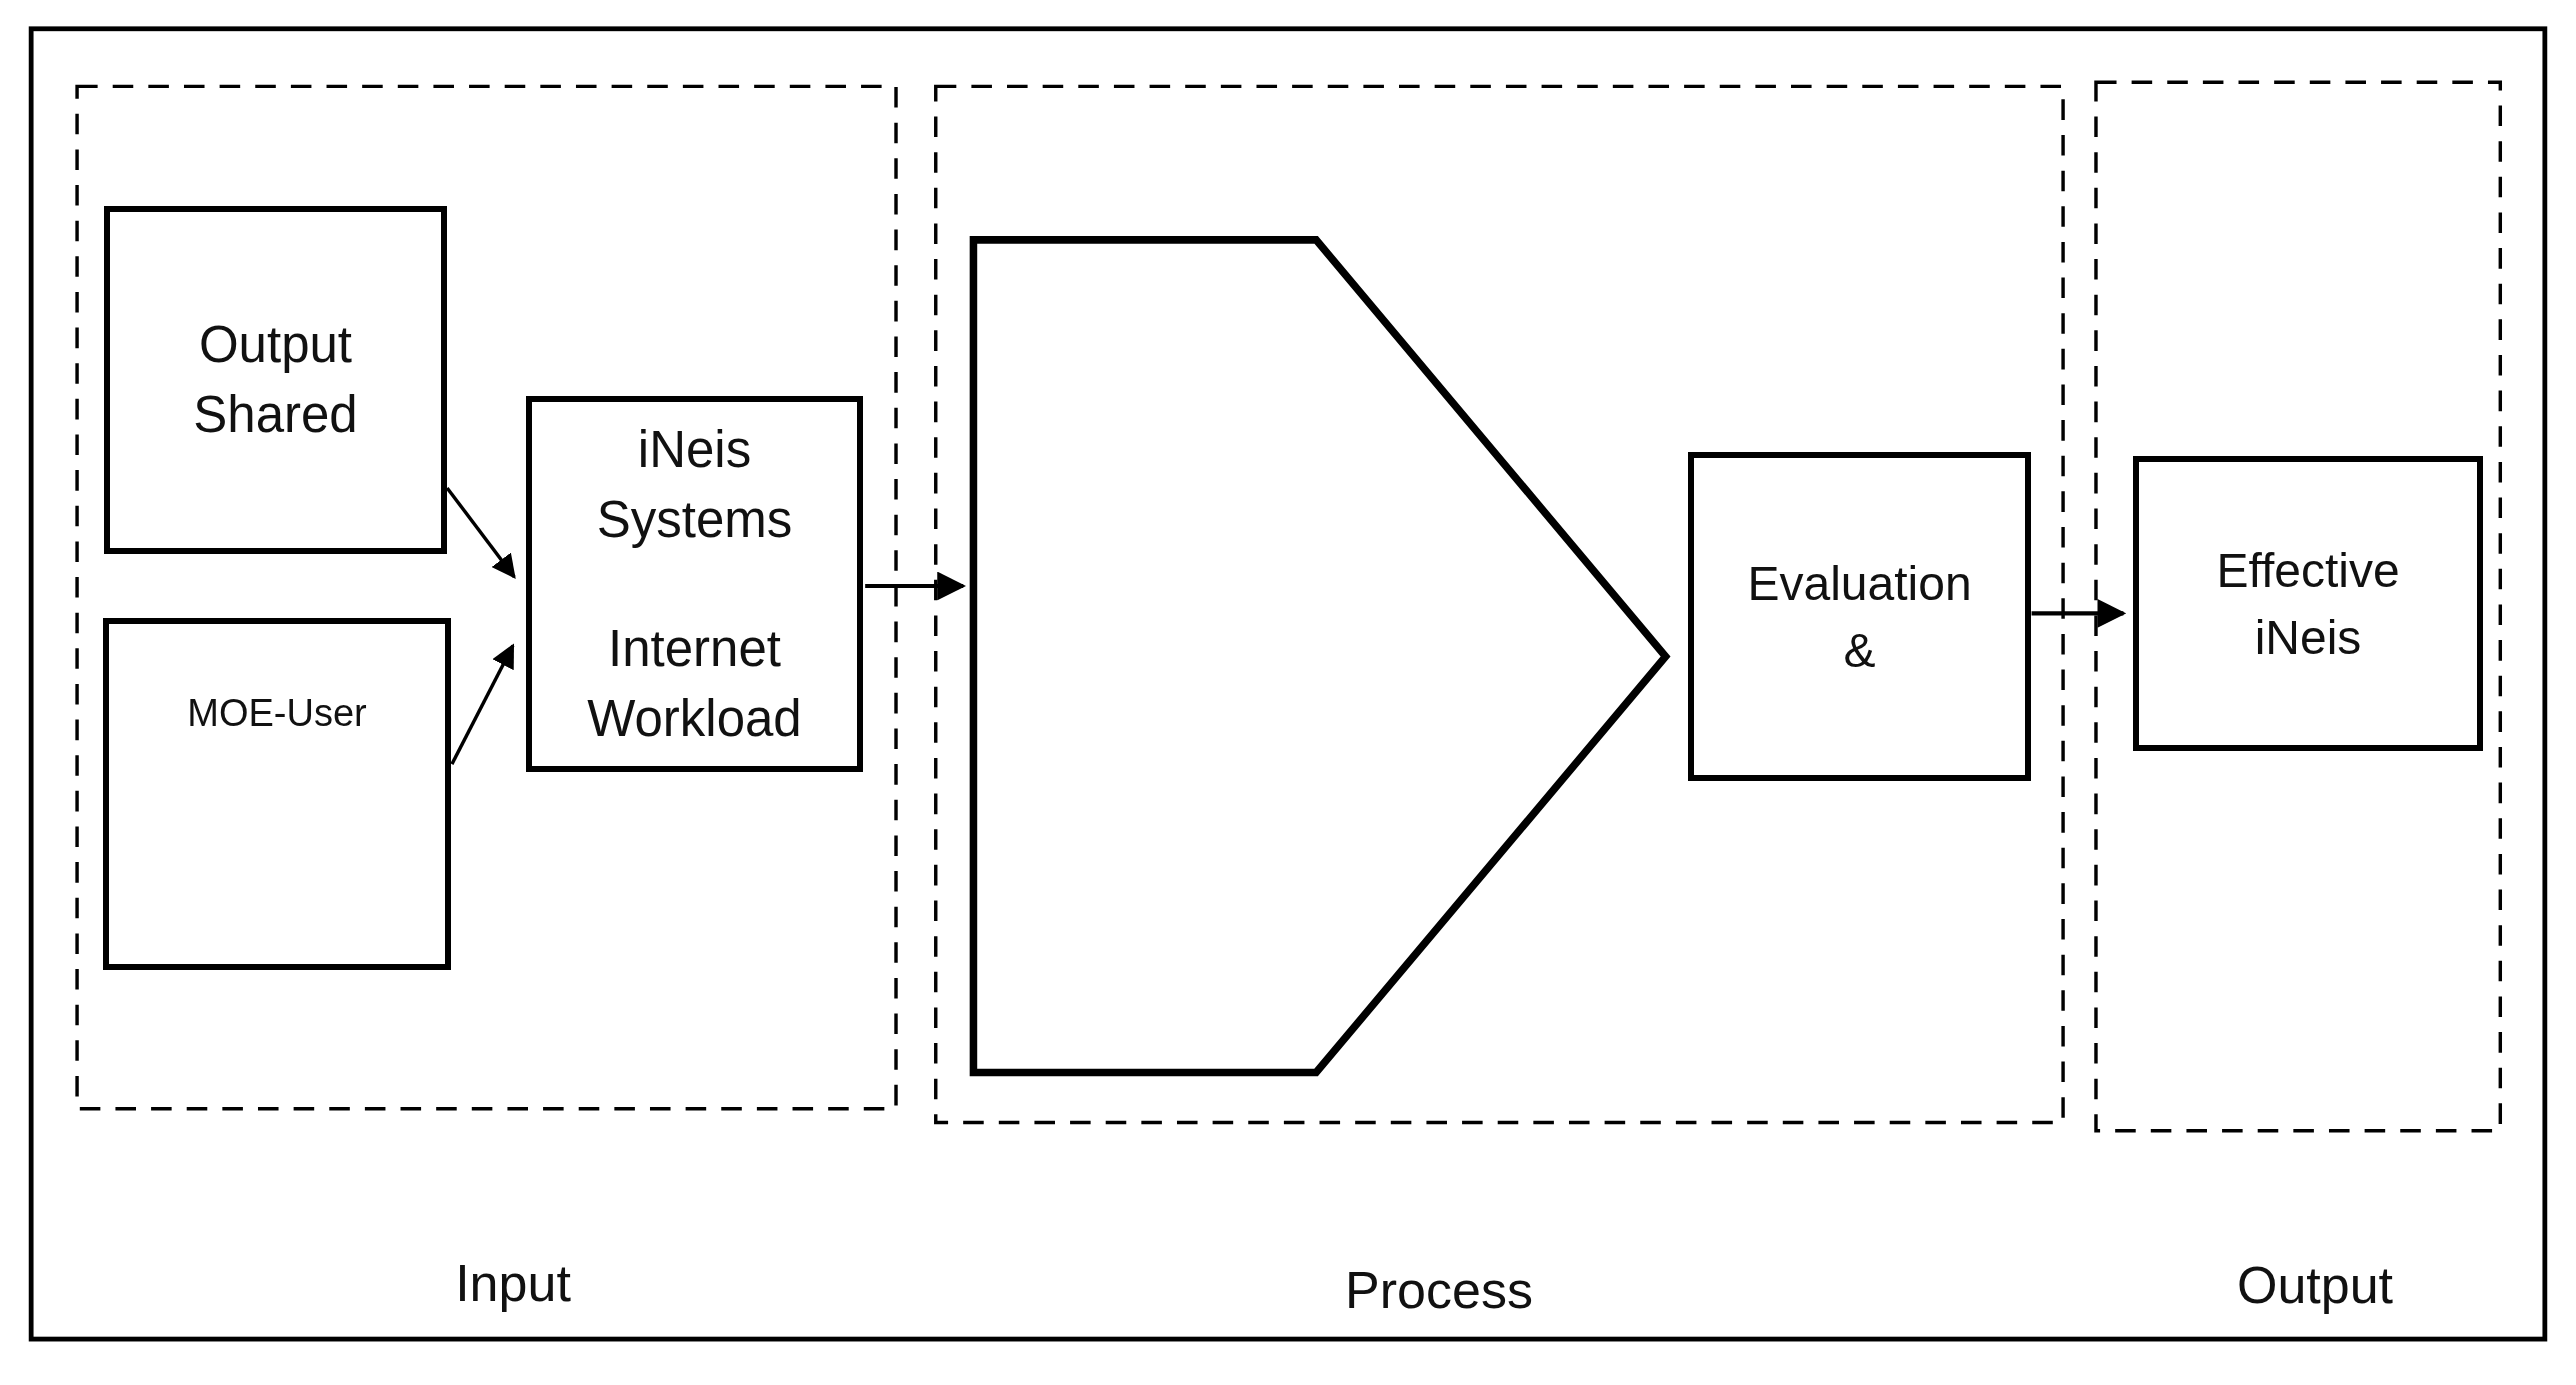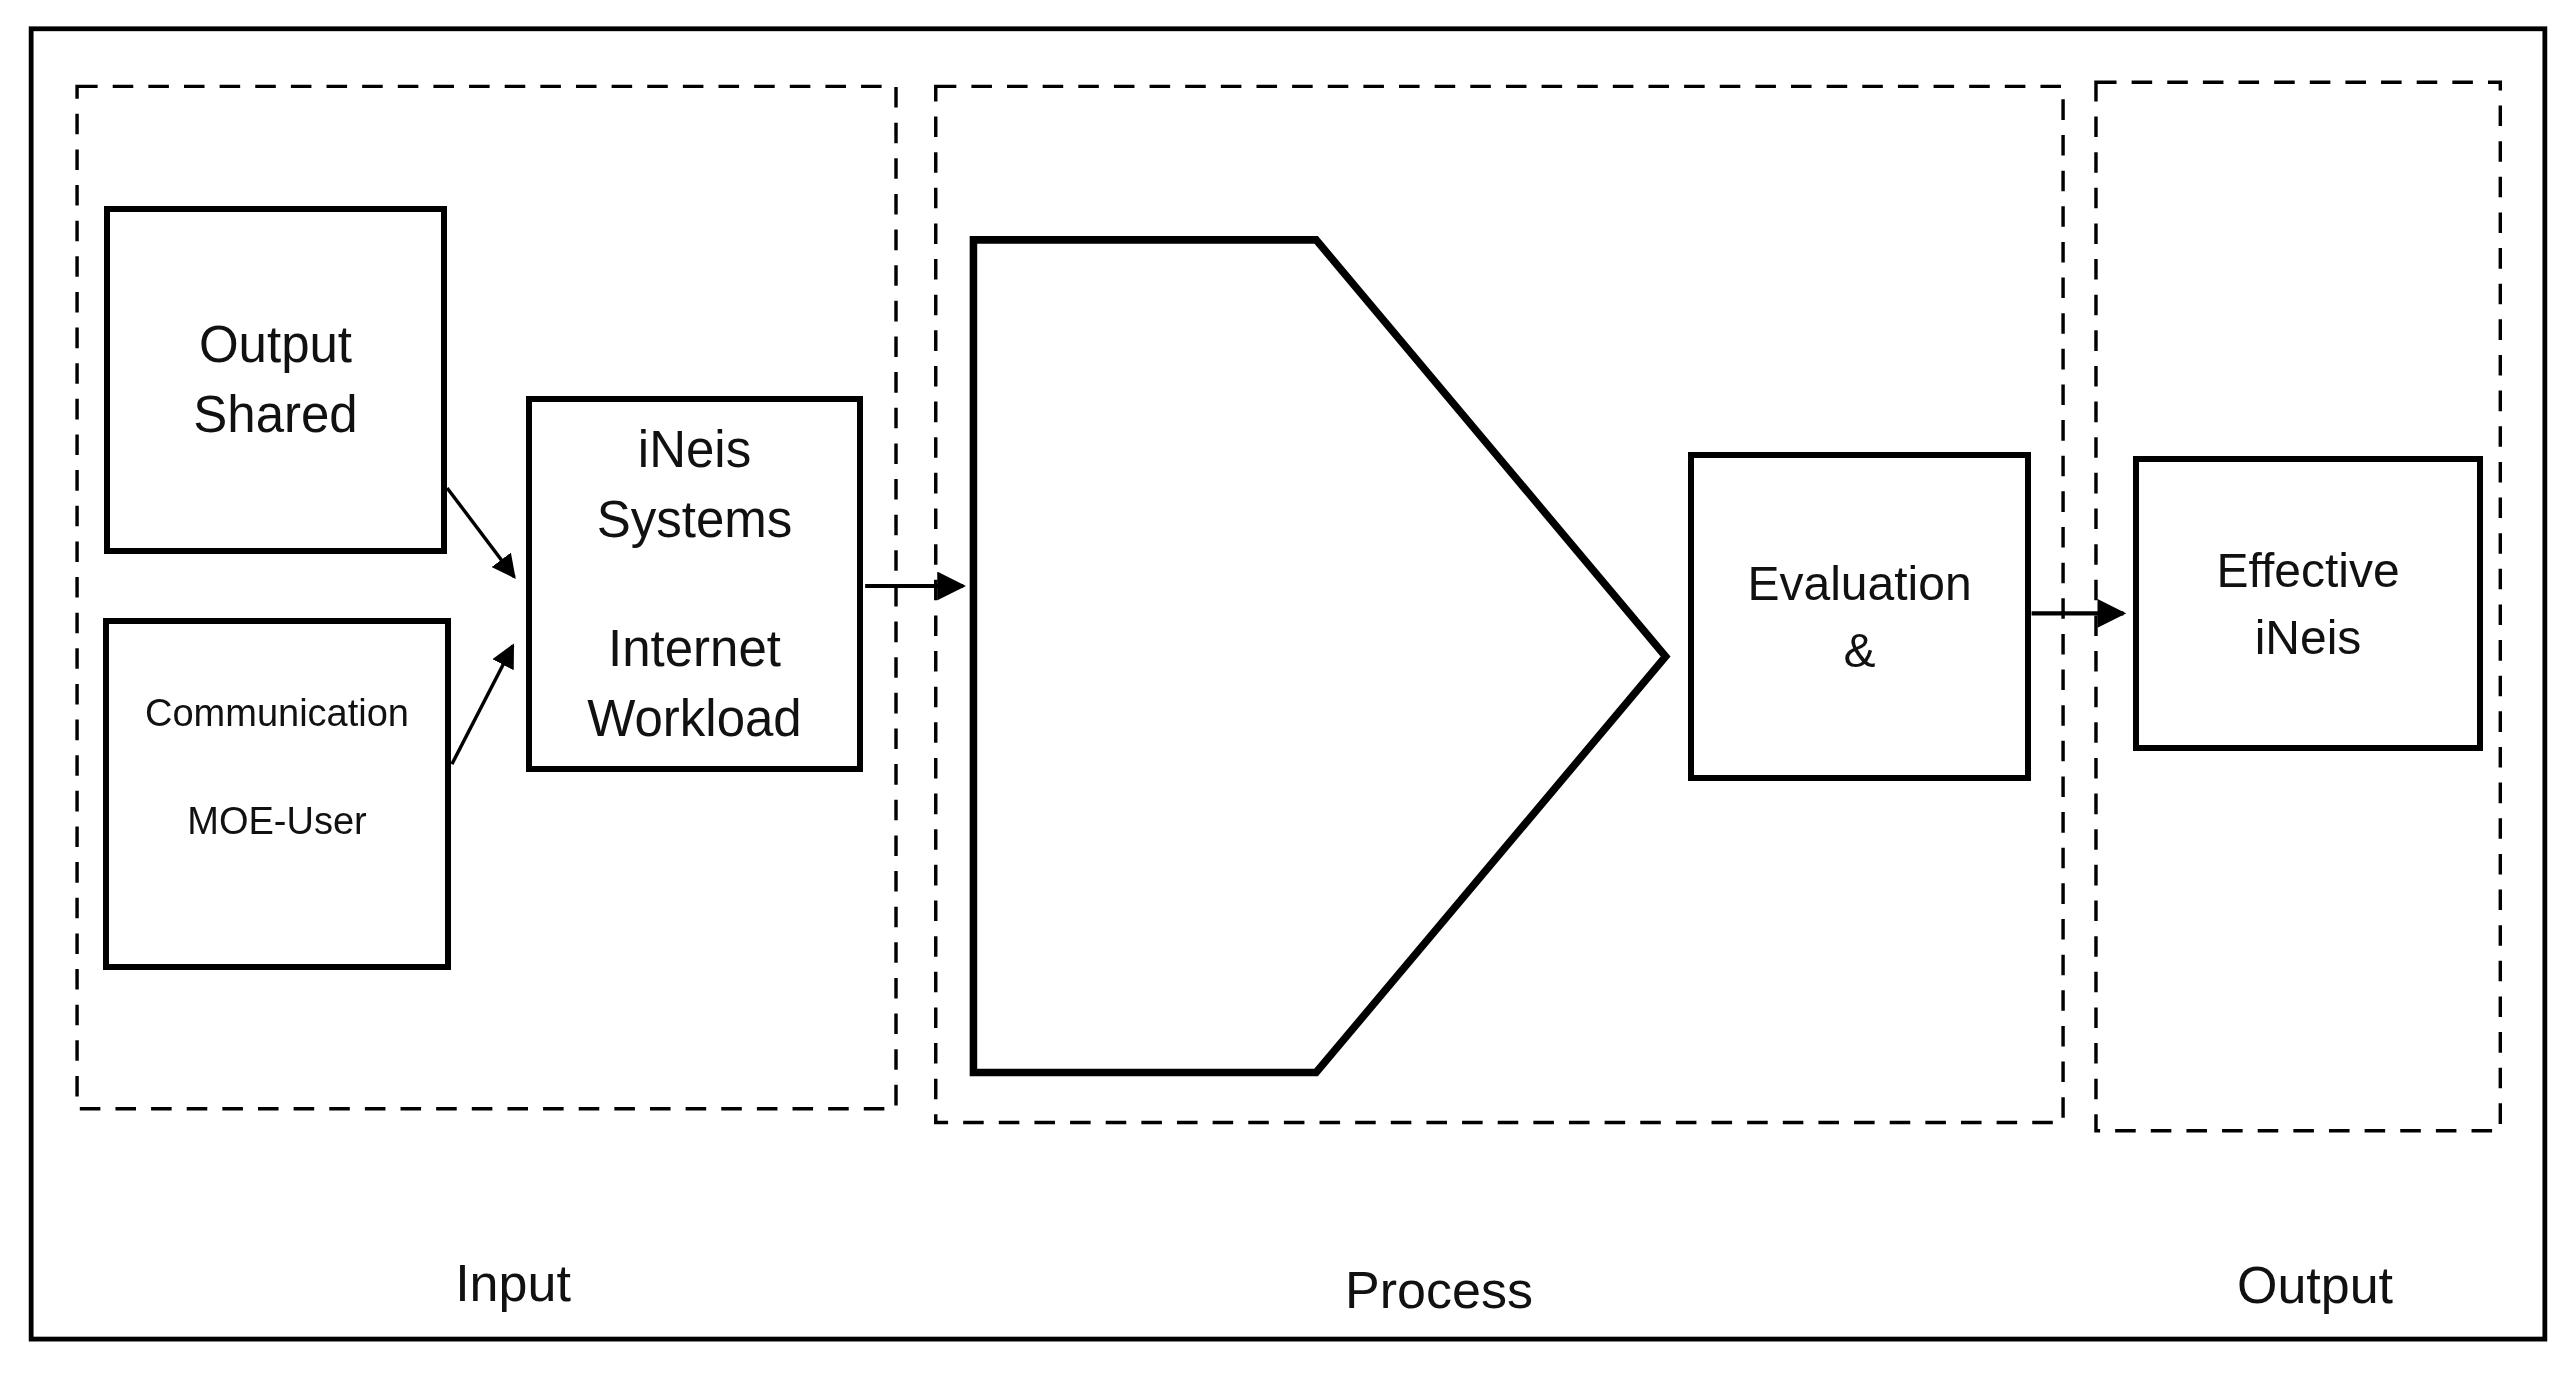--- a/index.html
+++ b/index.html
@@ -97,21 +97,20 @@
     <line x1="1262" y1="855" x2="1405" y2="855" stroke="#000000" stroke-width="6" marker-end="url(#arrowhead)"></line>
     <line x1="2964" y1="895" x2="3098" y2="895" stroke="#000000" stroke-width="6" marker-end="url(#arrowhead)"></line>
   </svg>
 
   <div class="box node-text" id="box-shared">
     <div class="tl">Output</div>
     <div class="tl">Shared</div>
   </div>
 
   <div class="box comm-text" id="box-comm">
-    <div class="tl">Communication</div>
     <div class="tl">MOE-User</div>
   </div>
 
   <div class="box node-text" id="box-ineis">
     <div class="tl">iNeis</div>
     <div class="tl">Systems</div>
     <div class="tl"></div>
     <div class="tl">Internet</div>
     <div class="tl">Workload</div>
   </div>

